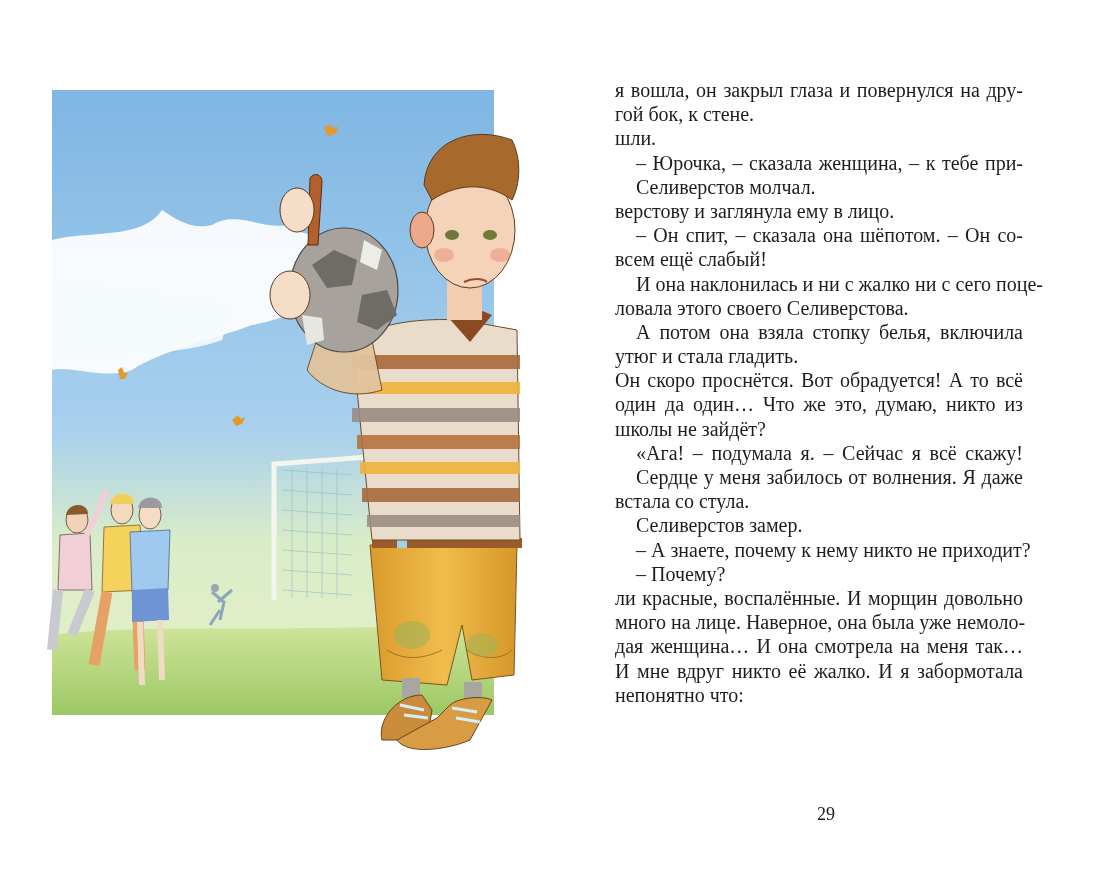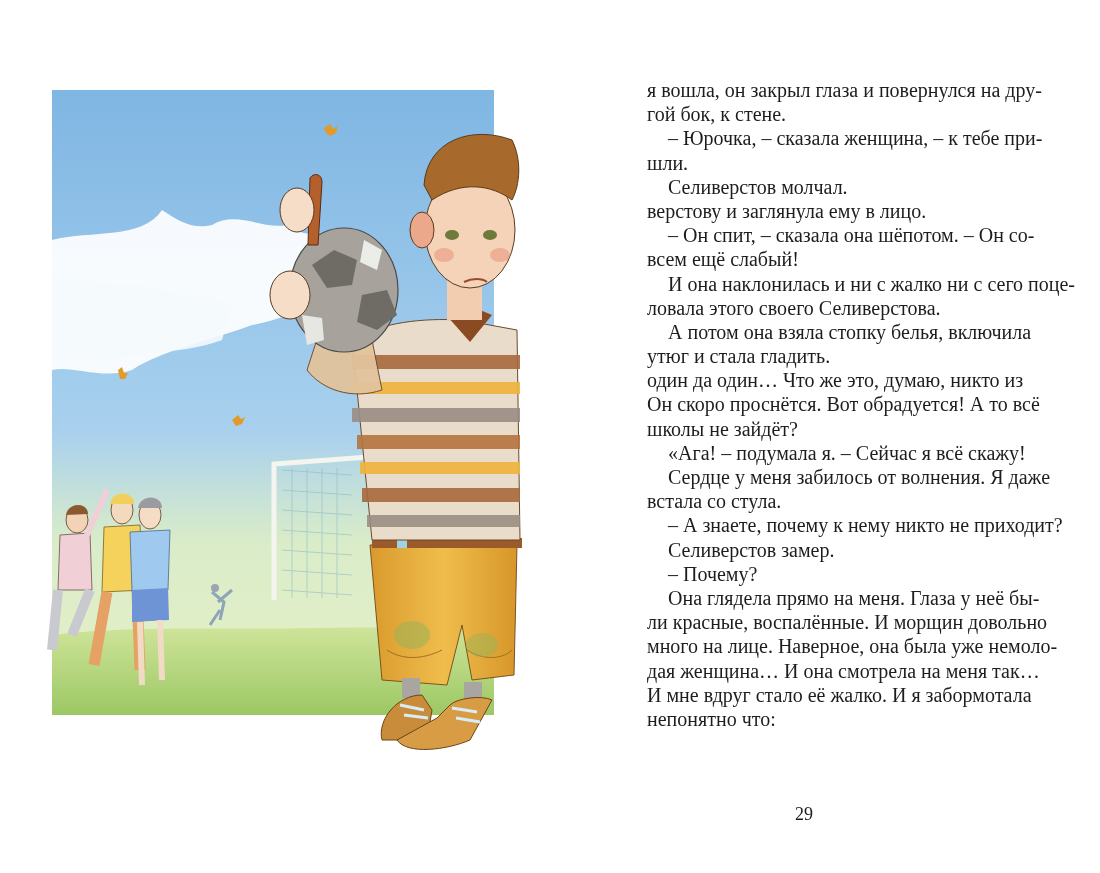--- a/index.html
+++ b/index.html
@@ -11,25 +11,25 @@
   .illustration {
     position: absolute; left: 52px; top: 90px; width: 442px; height: 625px;
     overflow: visible;
   }
   .illustration svg { position: absolute; left: 0; top: 0; overflow: visible; }
   .text-page {
     position: absolute; left: 615px; top: 78px; width: 408px;
     font-family: "Liberation Serif", "DejaVu Serif", serif;
     font-size: 20px; line-height: 24.2px; color: #1d1d1d;
   }
-  .line { display: block; white-space: nowrap; text-align: justify; text-align-last: justify; height: 24.2px; margin-left: 32px; }
+  .line { display: block; white-space: nowrap; text-align: justify; text-align-last: justify; height: 24.2px; }
   .line.last { text-align-last: left; }
   .line.indent { padding-left: 21px; }
   .page-number {
-    position: absolute; left: 795px; top: 804px; width: 40px; text-align: left;
+    position: absolute; left: 795px; top: 804px; width: 40px; text-align: right;
     font-family: "Liberation Serif", "DejaVu Serif", serif; font-size: 18px; color: #1d1d1d;
   }
 </style>
 </head>
 <body>
 
 <div class="spread">
 
   <div class="illustration">
     <svg width="470" height="670" viewBox="0 0 470 670">
@@ -146,41 +146,40 @@
         <ellipse cx="392" cy="165" rx="10" ry="7" fill="#e7977f" opacity="0.6"></ellipse>
         <ellipse cx="448" cy="165" rx="10" ry="7" fill="#e7977f" opacity="0.6"></ellipse>
         <path d="M412 192 C420 188 430 188 435 192" stroke="#9a4a30" stroke-width="2" fill="none"></path>
       </g>
     </svg>
   </div>
 
   <div class="text-page" id="text-page">
       <span class="line">я вошла, он закрыл глаза и повернулся на дру-</span>
       <span class="line last">гой бок, к стене.</span>
+      <span class="line last">шли.</span>
       <span class="line indent">– Юрочка, – сказала женщина, – к тебе при-</span>
-      <span class="line last">шли.</span>
       <span class="line indent last">Селиверстов молчал.</span>
       <span class="line last">верстову и заглянула ему в лицо.</span>
       <span class="line indent">– Он спит, – сказала она шёпотом. – Он со-</span>
       <span class="line last">всем ещё слабый!</span>
       <span class="line indent">И она наклонилась и ни с жалко ни с сего поце-</span>
       <span class="line last">ловала этого своего Селиверстова.</span>
       <span class="line indent">А потом она взяла стопку белья, включила</span>
       <span class="line last">утюг и стала гладить.</span>
+      <span class="line">Он скоро проснётся. Вот обрадуется! А то всё</span>
       <span class="line">один да один… Что же это, думаю, никто из</span>
-      <span class="line">Он скоро проснётся. Вот обрадуется! А то всё</span>
       <span class="line last">школы не зайдёт?</span>
       <span class="line indent">«Ага! – подумала я. – Сейчас я всё скажу!</span>
       <span class="line indent">Сердце у меня забилось от волнения. Я даже</span>
       <span class="line last">встала со стула.</span>
+      <span class="line indent last">Селиверстов замер.</span>
       <span class="line indent">– А знаете, почему к нему никто не приходит?</span>
-      <span class="line indent last">Селиверстов замер.</span>
       <span class="line indent last">– Почему?</span>
-      <span class="line indent">Она глядела прямо на меня. Глаза у неё бы-</span>
       <span class="line">ли красные, воспалённые. И морщин довольно</span>
       <span class="line">много на лице. Наверное, она была уже немоло-</span>
       <span class="line">дая женщина… И она смотрела на меня так…</span>
-      <span class="line">И мне вдруг стало её жалко. И я забормотала</span>
+      <span class="line">И мне вдруг никто её жалко. И я забормотала</span>
       <span class="line last">непонятно что:</span>
     </div>
 
   <div class="page-number">29</div>
 </div>
 
 </body></html>

